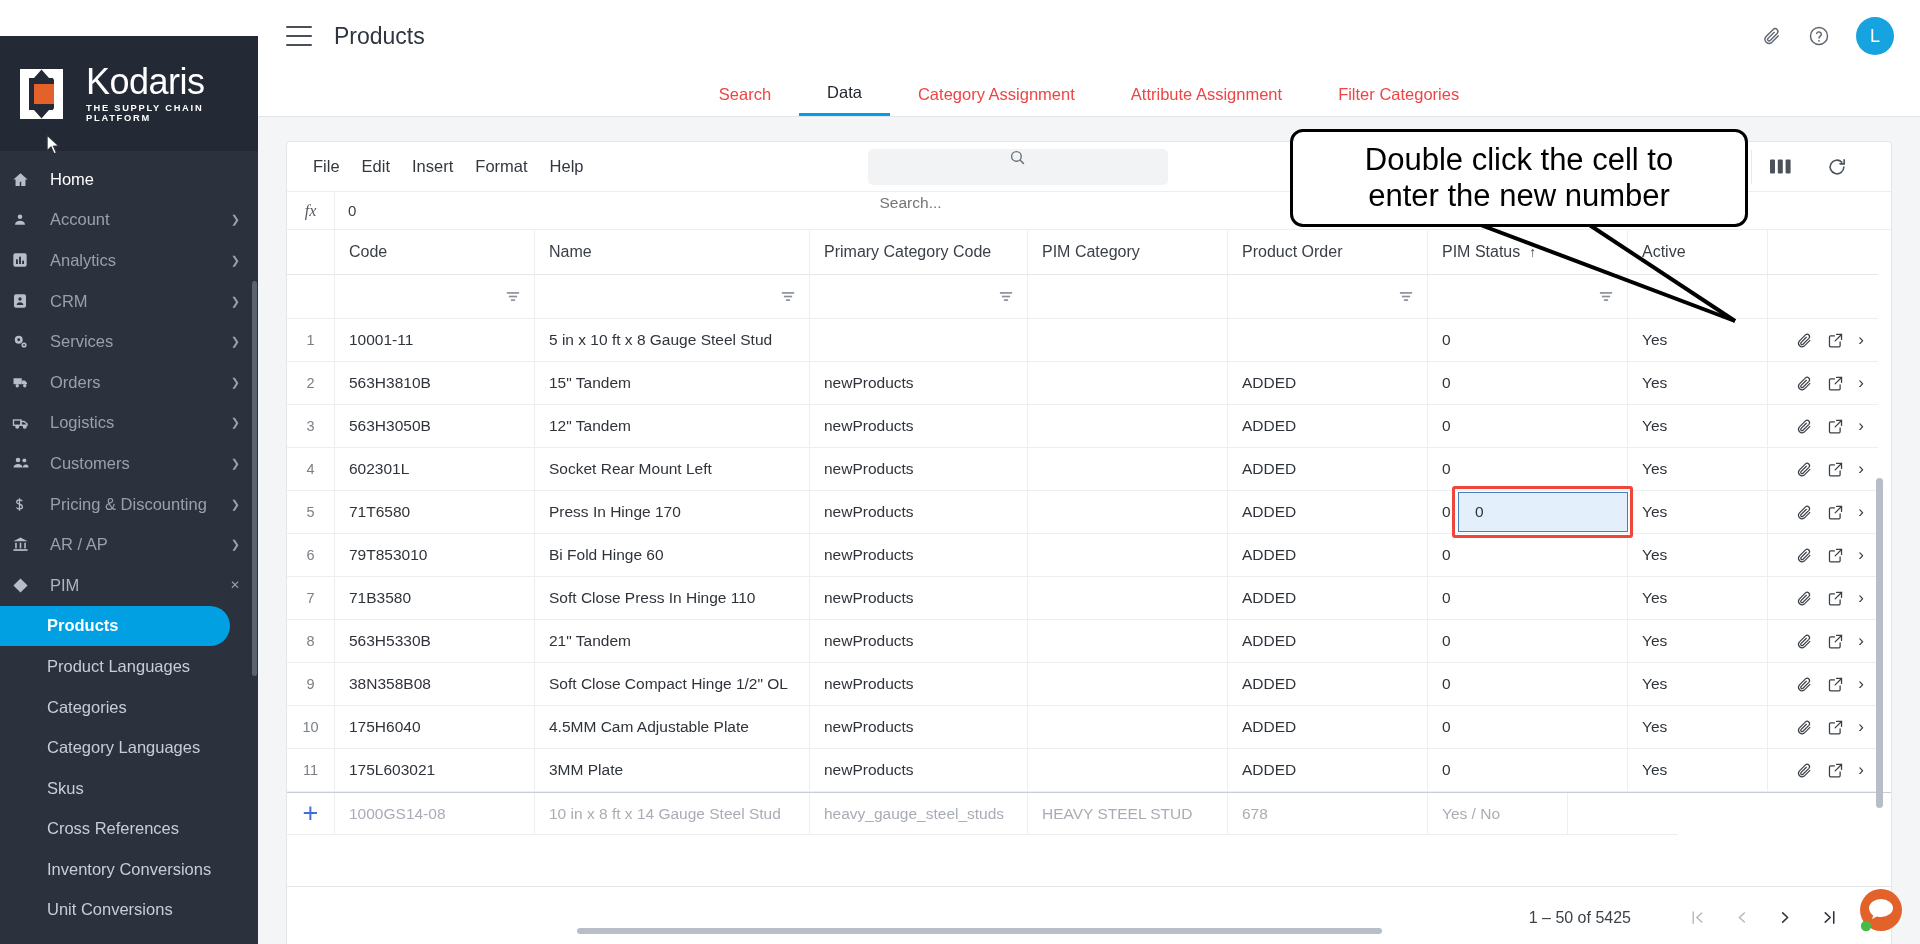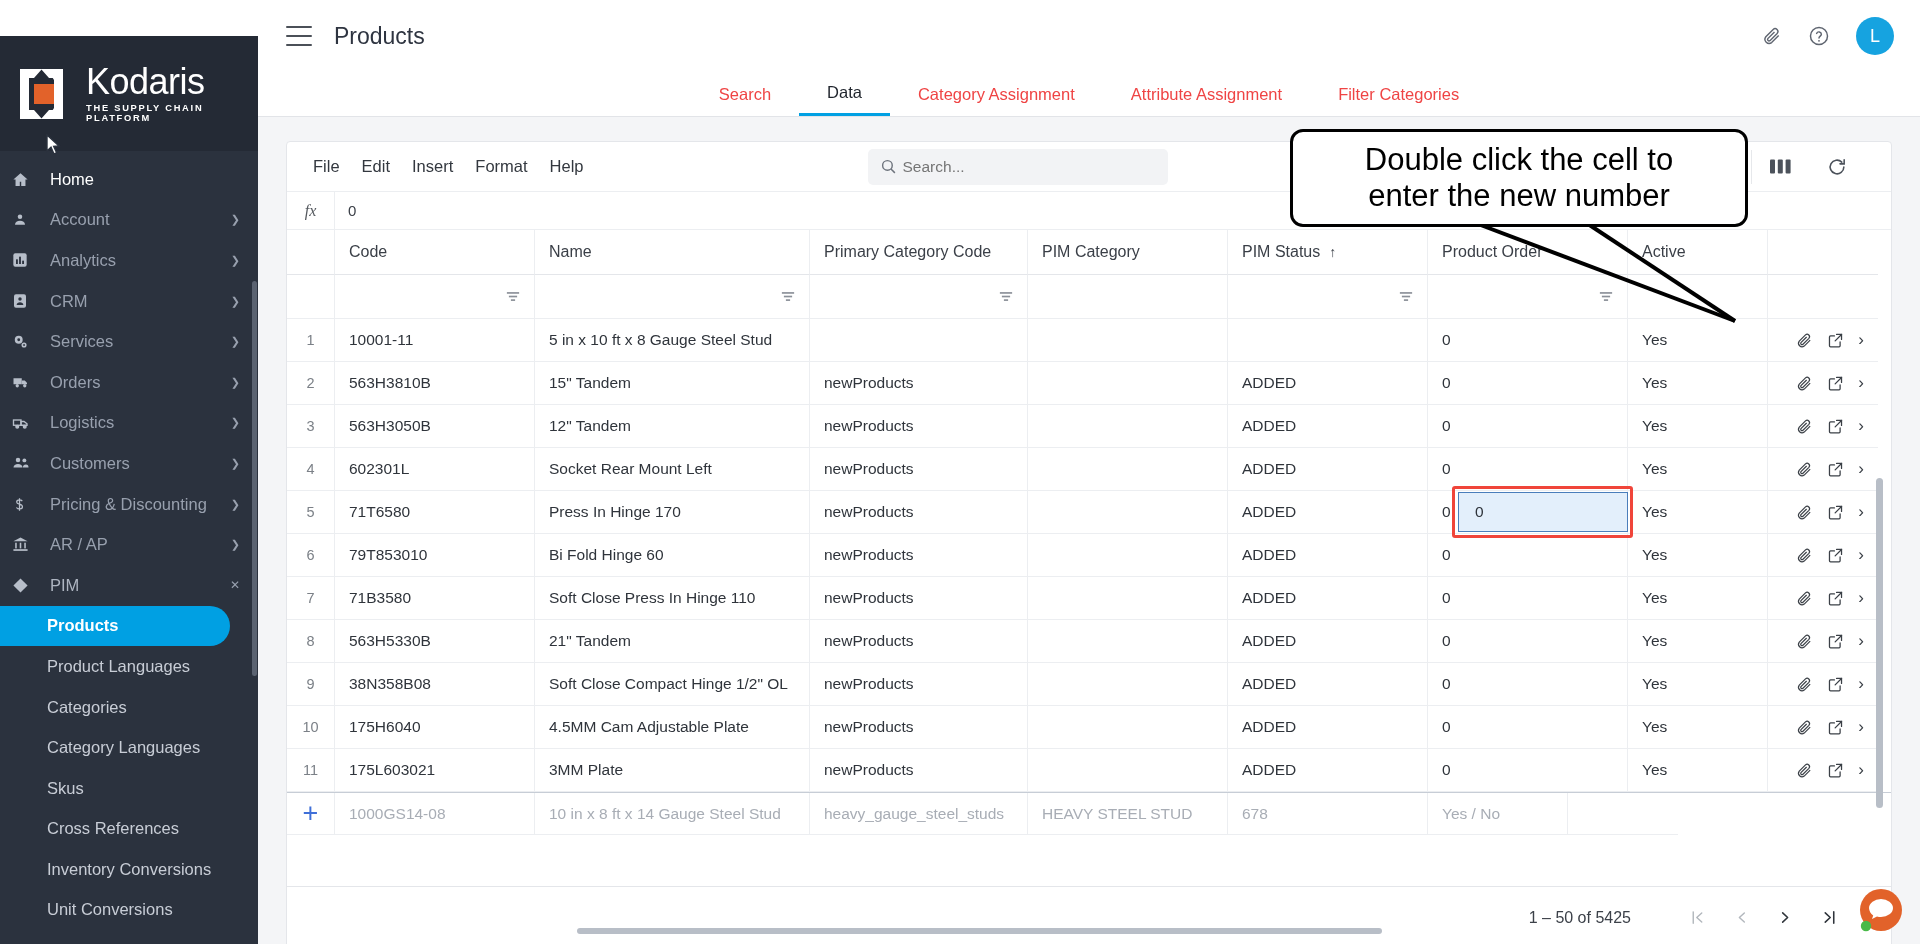--- a/index.html
+++ b/index.html
@@ -110,21 +110,22 @@
   .menubar {
     height: 50px; display: flex; align-items: center;
     padding: 0 26px; border-bottom: 1px solid #eceef1;
   }
   .menu-item {
     font-size: 16.5px; color: #33383f; margin-right: 22px; cursor: pointer;
   }
   .search-box {
     margin-left: 262px; width: 300px; height: 36px; background: #f2f3f5;
     border-radius: 5px; display: flex; align-items: center; padding: 0 12px;
-    gap: 6px;
+    gap: 28px;
+    flex-direction: column;
   }
   .search-box input {
     border: none; background: transparent; outline: none;
     font-size: 15.5px; color: #6d737c; width: 100%;
     font-family: "Liberation Sans", sans-serif;
   }
   .menubar-right {
     margin-left: auto; display: flex; align-items: center; height: 100%;
   }
   .filters-btn {
@@ -533,26 +534,26 @@
               </div>
             <div class="gc c-name">
               <span>Name</span>
               </div>
             <div class="gc c-pcc">
               <span>Primary Category Code</span>
               </div>
             <div class="gc c-pcat">
               <span>PIM Category</span>
               </div>
+            <div class="gc c-ord">
+              <span>Product Order</span>
+              </div>
             <div class="gc c-stat">
               <span>PIM Status</span>
               <span class="sort-arrow">↑</span>
-              </div>
-            <div class="gc c-ord">
-              <span>Product Order</span>
               </div>
             <div class="gc c-act">
               <span>Active</span>
               </div>
             <div class="gc c-tools"></div>
           </div>
 
           <div class="grid-row filt-row">
             <div class="gc c-idx"></div>
             <div class="gc c-code">

